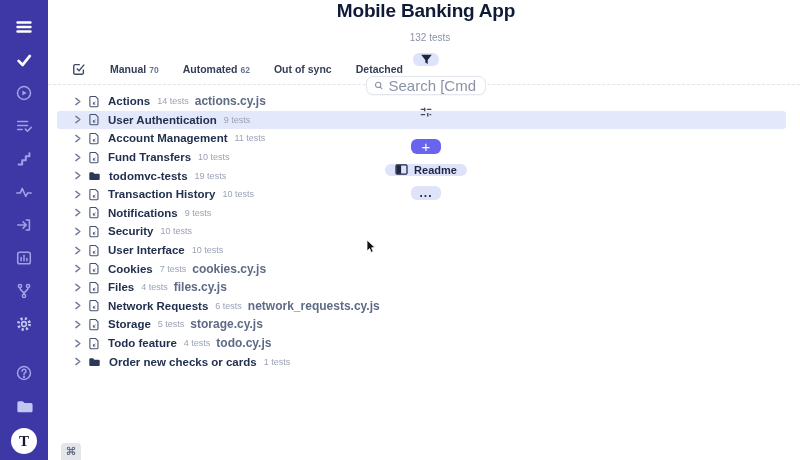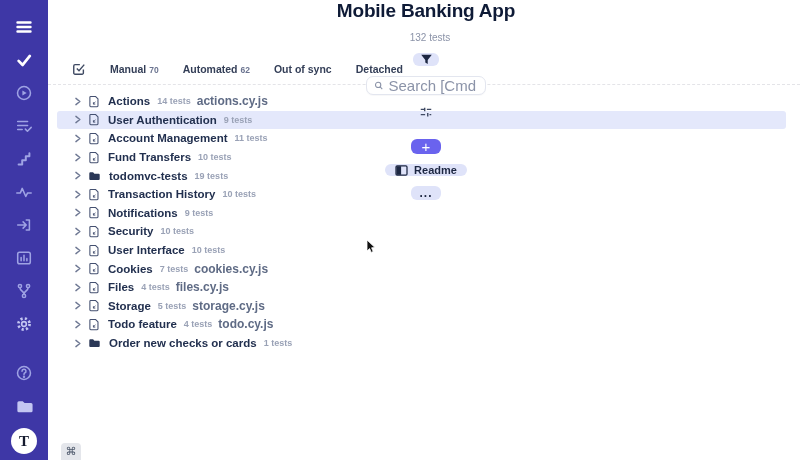--- a/index.html
+++ b/index.html
@@ -31,21 +31,21 @@
   
   .main { position:absolute; left:48px; top:0; right:0; bottom:0; background:#ffffff; }
 
   .header {
     height:54px; display:flex; align-items:center; padding:0 12px 0 16px; gap:10px;flex-direction:column;
   }
   .page-title { font-size:19px; font-weight:800; color:#0e1a36; letter-spacing:-0.2px; white-space:nowrap; }
   .tests-count { font-size:10px; color:#8b93a8; margin-left:16px; margin-right:8px; white-space:nowrap; }
   .btn-light {
     background:#dfe3f9; border:none; border-radius:6px; height:27px;
-    display:flex; align-items:center; justify-content:center; cursor:pointer;
+    display:flex; justify-content:center; cursor:pointer;
     color:#1d2742; font-family:inherit;
   }
   .filter-btn { width:26px; }
   .search-box {
     width:120px; height:25px; border:1px solid #e3e6ef; border-radius:7px;
     display:flex; align-items:center; padding:0 7px; gap:5px; background:#fff;
     box-shadow:0 1px 1px rgba(20,30,60,0.03);
   }
   .search-box input {
     border:none; outline:none; width:100%; font-size:15px; color:#5a6479;
@@ -75,21 +75,21 @@
   
   .suite-list { padding:7px 14px 0 9px; }
   .row {
     height:18.6px; display:flex; align-items:center; gap:6px; padding-left:16px;
     border-radius:3px; cursor:pointer;
   }
   .row.selected { background:#e4e8fb; }
   .row .chev { flex:0 0 auto; color:#6e7893; display:flex; align-items:center; }
   .row .ric { flex:0 0 auto; display:flex; align-items:center; }
   .row .name { font-size:11.5px; font-weight:700; color:#22304f; margin-left:2px; white-space:nowrap; }
-  .row .count { font-size:9px; color:#9aa2b6; margin-left:1px; white-space:nowrap;font-weight:bold; }
+  .row .count { font-size:9px; color:#9aa2b6; margin-left:1px; white-space:nowrap; }
   .row .file { font-size:12px; font-weight:600; color:#5f6b85; white-space:nowrap; }
 
   
   .cmd-badge {
     position:absolute; left:13px; bottom:0px; width:20px; height:17px;
     background:#e4e6eb; border-radius:4px 4px 0 0; color:#4a5568;
     font-size:11px; display:flex; align-items:center; justify-content:center; cursor:pointer;
   }
 
   
@@ -411,20 +411,36 @@
           <svg width="9" height="11" viewBox="0 0 10 14" fill="none" stroke="currentColor" stroke-width="1.8" stroke-linecap="round" stroke-linejoin="round">
             <path d="M3 3 L8 7 L3 11"></path>
           </svg>
         </span>
         <span class="ric">
           <svg width="12" height="13" viewBox="0 0 16 18" fill="none" stroke="#445070" stroke-width="1.5" stroke-linejoin="round">
             <path d="M3.5 2 h6.5 L13.5 5.5 V15 a1.2 1.2 0 0 1 -1.2 1.2 H3.5 A1.2 1.2 0 0 1 2.3 15 V3.2 A1.2 1.2 0 0 1 3.5 2 Z"></path>
             <path d="M10 9.5 l-3 3 M7.2 10 v2.6 h2.6" stroke-width="1.3"></path>
           </svg>
         </span>
+        <span class="name">Network Requests</span>
+        <span class="count">6 tests</span>
+        <span class="file">network_requests.cy.js</span>
+      </div>
+      <div class="row">
+        <span class="chev">
+          <svg width="9" height="11" viewBox="0 0 10 14" fill="none" stroke="currentColor" stroke-width="1.8" stroke-linecap="round" stroke-linejoin="round">
+            <path d="M3 3 L8 7 L3 11"></path>
+          </svg>
+        </span>
+        <span class="ric">
+          <svg width="12" height="13" viewBox="0 0 16 18" fill="none" stroke="#445070" stroke-width="1.5" stroke-linejoin="round">
+            <path d="M3.5 2 h6.5 L13.5 5.5 V15 a1.2 1.2 0 0 1 -1.2 1.2 H3.5 A1.2 1.2 0 0 1 2.3 15 V3.2 A1.2 1.2 0 0 1 3.5 2 Z"></path>
+            <path d="M10 9.5 l-3 3 M7.2 10 v2.6 h2.6" stroke-width="1.3"></path>
+          </svg>
+        </span>
         <span class="name">Storage</span>
         <span class="count">5 tests</span>
         <span class="file">storage.cy.js</span>
       </div>
       <div class="row">
         <span class="chev">
           <svg width="9" height="11" viewBox="0 0 10 14" fill="none" stroke="currentColor" stroke-width="1.8" stroke-linecap="round" stroke-linejoin="round">
             <path d="M3 3 L8 7 L3 11"></path>
           </svg>
         </span>

